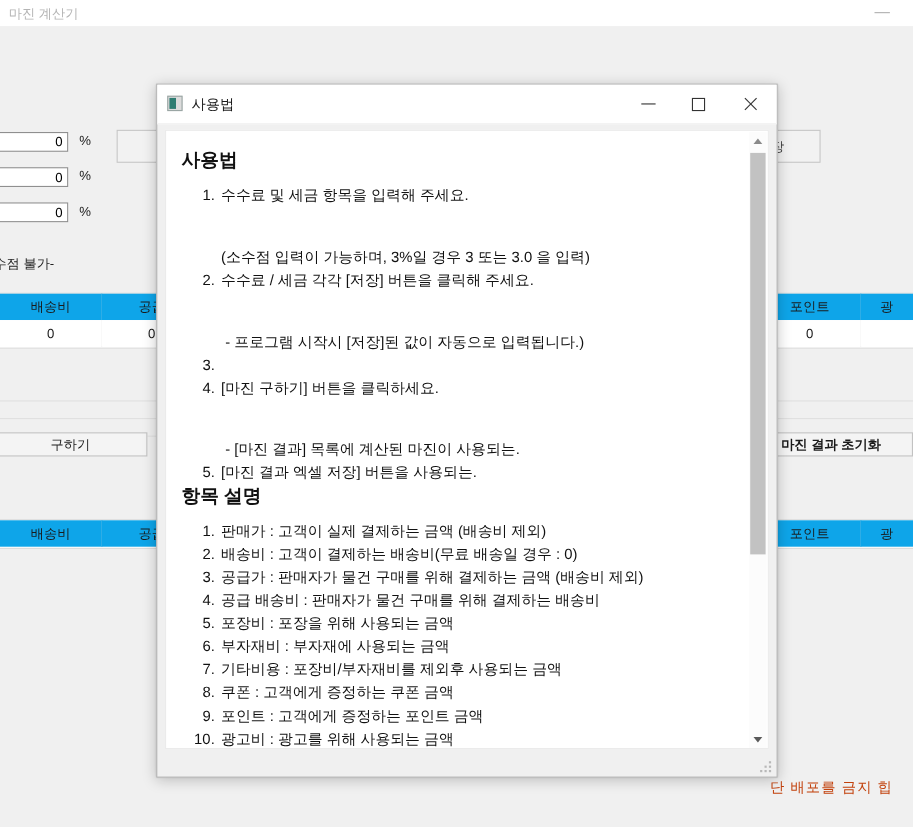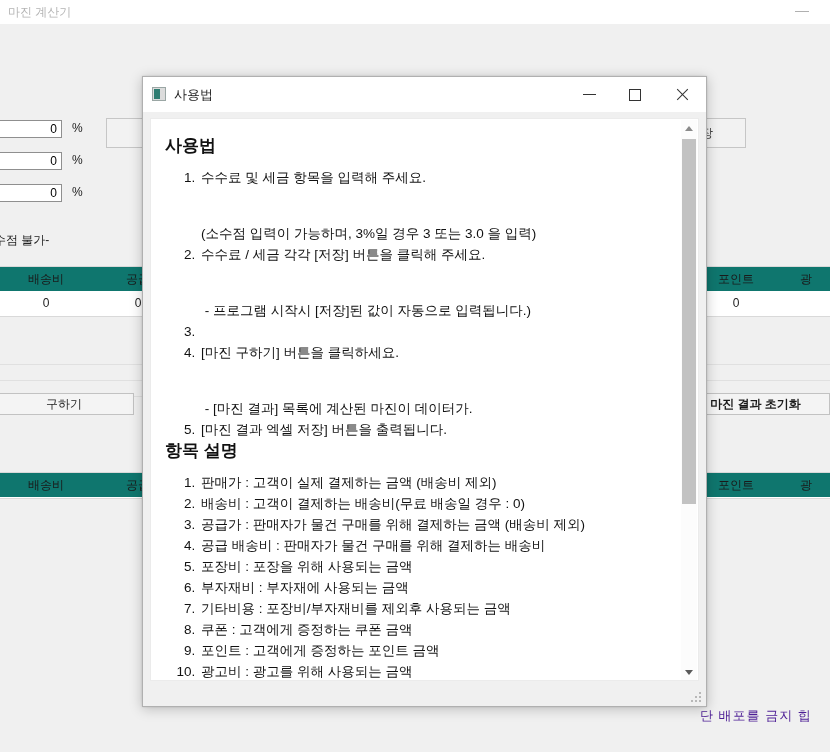--- a/index.html
+++ b/index.html
@@ -120,21 +120,21 @@
   }
   .grid-head {
     position: absolute;
     top: 0;
     height: 24px;
     font-size: 12px;
     color: #1a1a1a;
     text-align: center;
     line-height: 24px;
     border-right: 1px solid #d9d9d9;
-    background: #0f766e;
+    background: #0ea5e9;
     overflow: hidden;
   }
   .grid-cell {
     position: absolute;
     top: 24px;
     height: 24px;
     font-size: 12px;
     color: #1a1a1a;
     text-align: center;
     line-height: 24px;
@@ -172,21 +172,21 @@
   #bg-footer-strip {
     position: absolute;
     left: 0; top: 725px;
     width: 830px; height: 27px;
     background: #f0f0f0;
   }
   #bg-bottom-banner {
     position: absolute;
     left: 700px; top: 683px;
     font-size: 13px;
-    color: #4c1d95;
+    color: #c2410c;
     letter-spacing: 1px;
     white-space: nowrap;
   }
 
   
   #dialog {
     position: absolute;
     left: 142px; top: 76px;
     width: 565px; height: 631px;
     background: #f0f0f0;
@@ -433,24 +433,24 @@
           <span class="sub">(소수점 입력이 가능하며, 3%일 경우 3 또는 3.0 을 입력)</span>
         </li>
         <li>
           <span>수수료 / 세금 각각 [저장] 버튼을 클릭해 주세요.</span>
           <span class="sub"> - 프로그램 시작시 [저장]된 값이 자동으로 입력됩니다.)</span>
         </li>
         <li>
         </li>
         <li>
           <span>[마진 구하기] 버튼을 클릭하세요.</span>
-          <span class="sub"> - [마진 결과] 목록에 계산된 마진이 데이터가.</span>
-        </li>
-        <li>
-          <span>[마진 결과 엑셀 저장] 버튼을 출력됩니다.</span>
+          <span class="sub"> - [마진 결과] 목록에 계산된 마진이 사용되는.</span>
+        </li>
+        <li>
+          <span>[마진 결과 엑셀 저장] 버튼을 사용되는.</span>
         </li>
       </ol>
 
       <h2 class="doc-h2 second">항목 설명</h2>
       <ol class="doc-list">
         <li>
           <span>판매가 : 고객이 실제 결제하는 금액 (배송비 제외)</span>
         </li>
         <li>
           <span>배송비 : 고객이 결제하는 배송비(무료 배송일 경우 : 0)</span>

